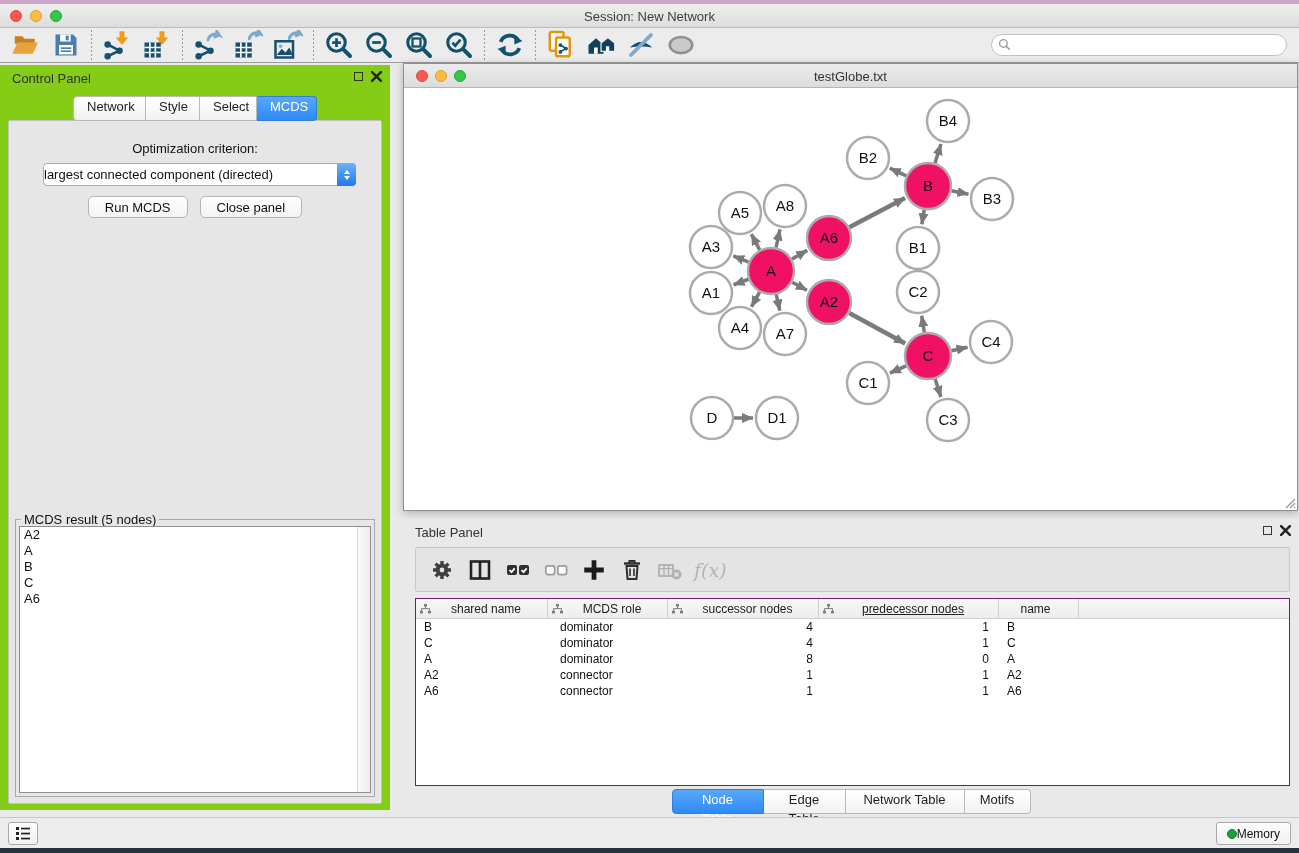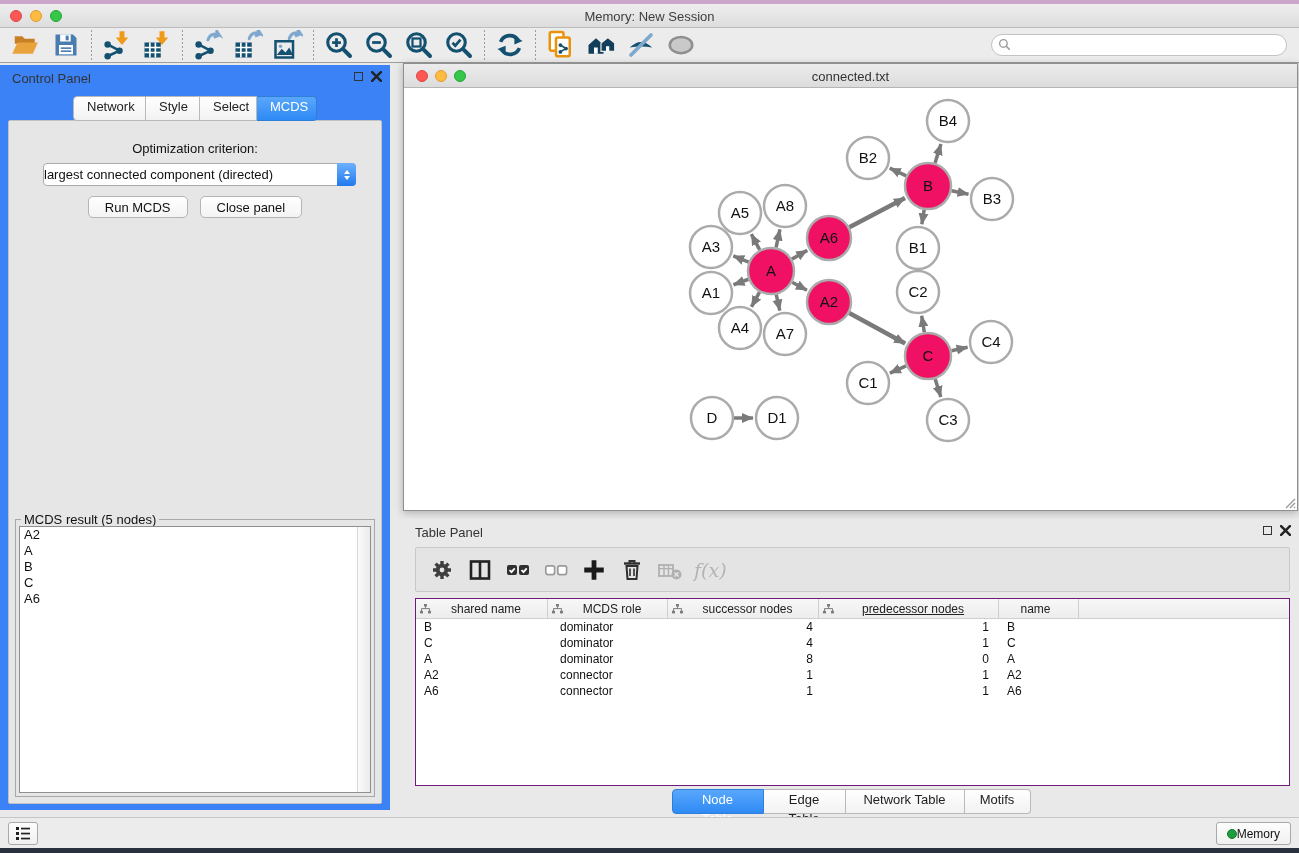--- a/index.html
+++ b/index.html
@@ -21,21 +21,21 @@
     border-bottom:1px solid #9e9e9e; display:flex; align-items:center; padding:0 6px; }
   .tb-icon { width:40px; height:32px; display:flex; align-items:center; justify-content:center; border-radius:4px; }
   .tb-sep { width:1px; height:30px; margin:0 5px; background-image:linear-gradient(#9a9a9a 40%, rgba(0,0,0,0) 0%);
     background-size:1px 4px; background-repeat:repeat-y; }
   .search-wrap { margin-left:auto; margin-right:6px; }
   .search-field { width:296px; height:22px; border:1px solid #c3c3c3; border-radius:12px; background:#fff;
     padding:0 8px 0 24px; font-size:12px; outline:none; font-family:inherit; }
   .search-glyph { position:absolute; margin-left:7px; margin-top:4px; }
 
   
-  .control-panel { position:absolute; left:0; top:65px; width:390px; height:745px; background:#3b82f6; }
+  .control-panel { position:absolute; left:0; top:65px; width:390px; height:745px; background:#84cc16; }
   .panel-header { position:relative; height:26px; }
   .panel-title { position:absolute; left:12px; top:6px; font-size:13px; color:#333; }
   .panel-btns { position:absolute; right:8px; top:6px; display:flex; gap:8px; align-items:center; }
   .float-btn { width:9px; height:9px; border:1.5px solid #333; background:transparent; }
   .cp-tabs { position:absolute; left:0; top:31px; width:100%; display:flex; justify-content:center; z-index:5; }
   .seg { height:25px; line-height:19px; padding:0 13px; background:linear-gradient(#ffffff,#f2f2f2);
     border:1px solid #b9b9b9; border-left:none; font-size:13px; color:#222; text-align:center; cursor:default; }
   .seg:first-child { border-left:1px solid #b9b9b9; border-radius:4px 0 0 4px; }
   .seg:last-child { border-radius:0 4px 4px 0; }
   .seg.active { background:linear-gradient(#59a7fb,#2e8af5); border-color:#2f7fd6; color:#fff; }
@@ -100,21 +100,21 @@
 
 <div class="desktop-strip-top"></div>
 <div class="desktop-strip-bottom"></div>
 
 <div class="titlebar">
   <div class="lights">
     <div class="light red"></div>
     <div class="light yellow"></div>
     <div class="light green"></div>
   </div>
-  <div class="titlebar-title">Memory: New Session</div>
+  <div class="titlebar-title">Session: New Network</div>
 </div>
 
 <div class="toolbar">
   <div class="tb-icon">
     <svg width="30" height="30" viewBox="0 0 24 24">
         <path d="M3 5h6l2 2h8v4H3z" fill="#c97f26"></path>
         <path d="M1 19h16.5l4-9H5.2z" fill="#e8a33d"></path>
       </svg>
   </div>
   <div class="tb-icon">
@@ -291,21 +291,21 @@
 </div>
 
 <div class="net-window">
   <div class="corner-mark"></div>
   <div class="net-titlebar">
     <div class="net-lights">
       <div class="light red"></div>
       <div class="light yellow"></div>
       <div class="light green"></div>
     </div>
-    <div class="net-title">connected.txt</div>
+    <div class="net-title">testGlobe.txt</div>
   </div>
   <div class="net-canvas">
     <svg id="graph-svg" width="893" height="421" viewBox="0 0 893 421">
       <defs>
         <marker id="arrow" markerUnits="userSpaceOnUse" markerWidth="14" markerHeight="12" refX="11" refY="5.5" orient="auto">
           <path d="M0 0.5L11.5 5.5L0 10.5z" fill="#7a7a7a"></path>
         </marker>
       </defs>
       <g id="edge-layer">
           <line x1="344.4669684187214" y1="190.26211157980217" x2="329.5330315812786" y2="195.73788842019783" stroke="#7A7A7A" stroke-width="3.5" marker-end="url(#arrow)"></line>

